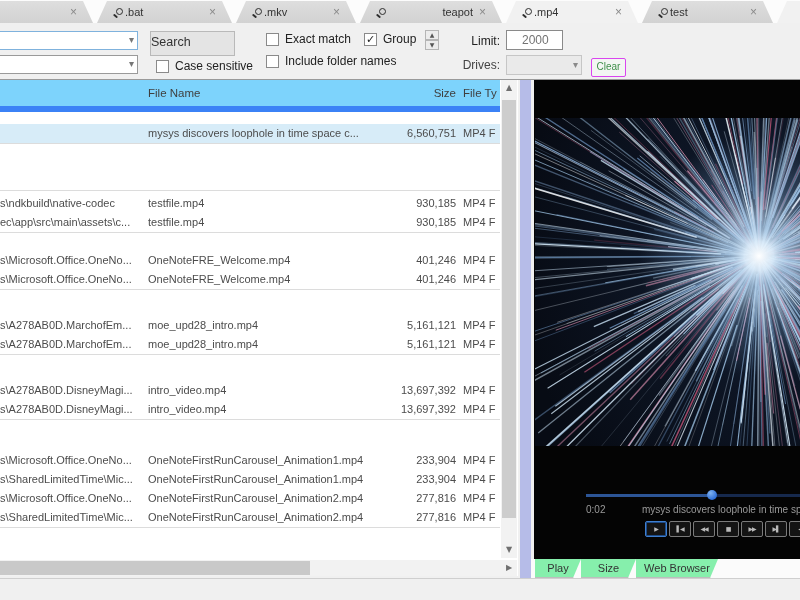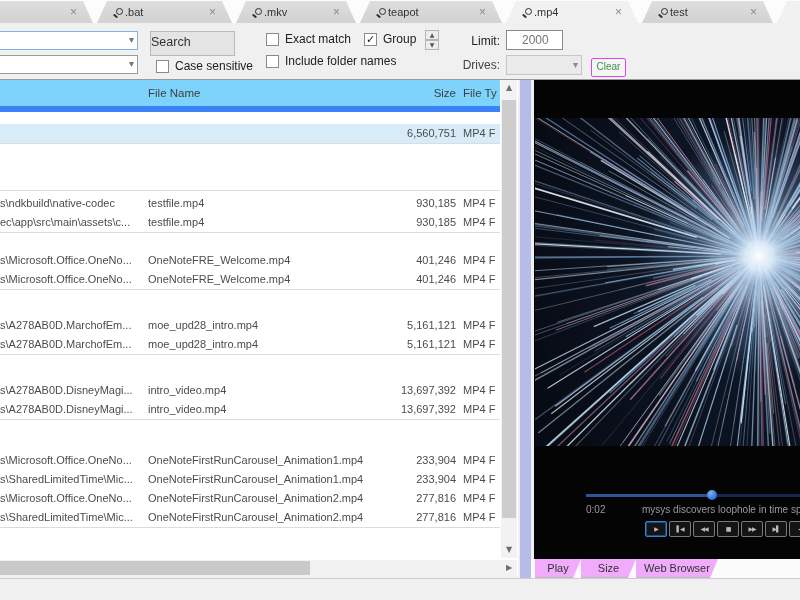--- a/index.html
+++ b/index.html
@@ -97,21 +97,21 @@
   .ptitle{position:absolute;left:108px;top:424px;width:158px;font-size:10px;color:#9a9a9a;
     white-space:nowrap;overflow:hidden;}
   .pbtns{position:absolute;left:111px;top:441px;width:155px;height:18px;display:flex;gap:2px;}
   .pbtn{flex:0 0 22px;height:16px;background:#141414;border:1px solid #7a7a7a;
     box-sizing:border-box;color:#b9b9b9;font-size:6px;line-height:14px;text-align:center;
     letter-spacing:-1px;font-family:"DejaVu Sans",sans-serif;border-radius:2px;}
   .pbtn.focus{border:1px solid #3f7fd0;box-shadow:0 0 0 1px #1d4a85 inset;}
 
   
   .ptabs{position:absolute;left:531px;top:559px;width:269px;height:19px;background:#fbfbfb;}
-  .ptab{position:absolute;top:0;height:19px;background:#f0abfc;
+  .ptab{position:absolute;top:0;height:19px;background:#86efac;
     clip-path:polygon(0 0,100% 0,calc(100% - 8px) 100%,0 100%);
     font-size:11px;color:#333;text-align:center;line-height:19px;
     box-shadow:inset 0 -1px 0 #bdbdbd;}
 
   
   .status{position:absolute;left:0;top:578px;width:800px;height:22px;background:#f0f0f0;
     border-top:1px solid #cfcfcf;box-sizing:border-box;font-size:11px;color:#444;
     line-height:21px;white-space:pre;overflow:hidden;}
 </style>
 </head>
@@ -127,21 +127,21 @@
       <div class="tab" style="left: 97px; width: 135px;">
         <span class="mag"></span>
         <span class="lbl">.bat</span>
         <span class="x">×</span>
       </div>
       <div class="tab" style="left: 236px; width: 120px;">
         <span class="mag"></span>
         <span class="lbl">.mkv</span>
         <span class="x">×</span>
       </div>
-      <div class="tab" style="left: 360px; width: 142px;">
+      <div class="tab" style="left: 360px; width: 142px; text-align: right;">
         <span class="mag"></span>
         <span class="lbl">teapot</span>
         <span class="x">×</span>
       </div>
       <div class="tab active" style="left: 506px; width: 132px;">
         <span class="mag"></span>
         <span class="lbl">.mp4</span>
         <span class="x">×</span>
       </div>
       <div class="tab" style="left: 642px; width: 131px;">
@@ -194,20 +194,21 @@
   <div class="list">
     <div class="lhead">
       <span class="h-name">File Name</span>
       <span class="h-size">Size</span>
       <span class="h-type">File Ty</span>
     </div>
     <div id="rows">
         <div class="gap" style="height: 18px;"></div>
         <div class="row sel">
           <span class="c-path"></span>
+          <span class="c-name">mysys discovers loophole in time space c...</span>
           <span class="c-size">6,560,751</span>
           <span class="c-type">MP4 F</span>
         </div>
         <div class="rule"></div>
         <div class="gap" style="height: 46px;"></div>
         <div class="rule"></div>
         <div class="gap" style="height: 3px;"></div>
         <div class="row">
           <span class="c-path">s\ndkbuild\native-codec</span>
           <span class="c-name">testfile.mp4</span>

